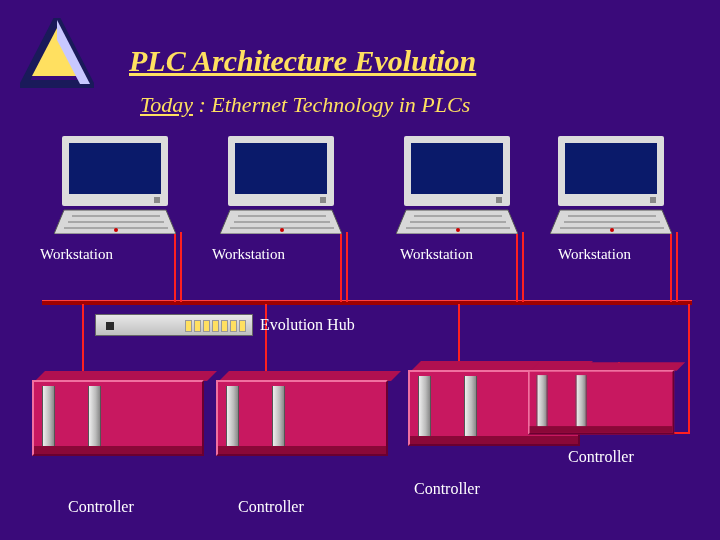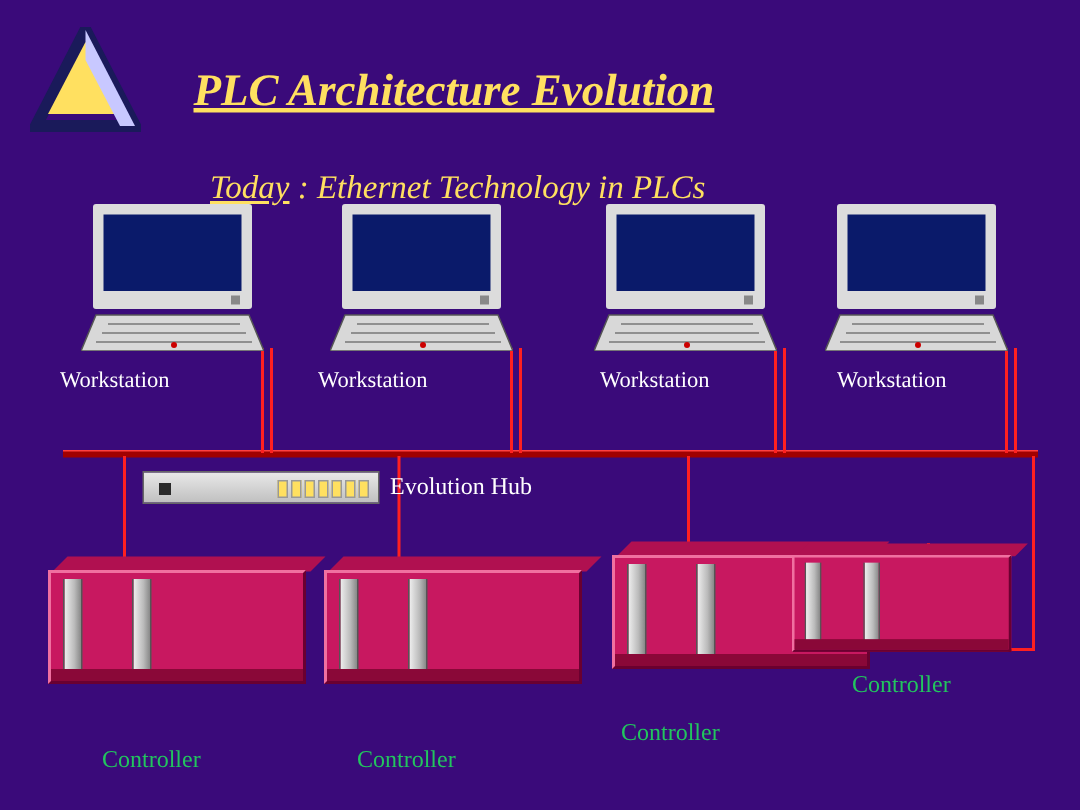--- a/index.html
+++ b/index.html
@@ -9,21 +9,21 @@
     font-family: "Times New Roman", serif;
     position: relative; overflow: hidden;
   }
   .logo { position: absolute; left: 20px; top: 18px; }
   .title {
     position: absolute; left: 108px; top: 44px;
     color: #ffe060; font-size: 30px; font-weight: bold;
     text-decoration: underline; font-style: italic; margin-left: 21px;
   }
   .subtitle {
-    position: absolute; left: 140px; top: 112px;
+    position: absolute; left: 140px; top: 92px;
     color: #ffe060; font-size: 22px; font-style: italic;
   }
   .subtitle .u { text-decoration: underline; }
 
   .monitor { position: absolute; }
   .screen {
     width: 106px; height: 70px; background: #dcdcdc;
     border-radius: 2px; position: relative;
   }
   .screen-inner {
@@ -73,21 +73,21 @@
   }
   .plc-slot {
     position: absolute; top: 4px; bottom: 4px; width: 13px;
     background: linear-gradient(90deg, #eee 0%, #bbb 60%, #888 100%);
     border-left: 1px solid #555; border-right: 1px solid #555;
   }
   .plc-stripe {
     position: absolute; left: 0; right: 0; bottom: 0; height: 8px;
     background: #8a0838;
   }
-  .ctrl-label { position: absolute; color: #22c55e; font-size: 16px; }
+  .ctrl-label { position: absolute; color: #ffffff; font-size: 16px; }
 
   .wire { position: absolute; background: #ff2020; }
   .wire-v { width: 2px; }
   .wire-h { height: 2px; }
   .bar {
     position: absolute; left: 42px; top: 300px; width: 650px; height: 5px;
     background: #a00000; border-top: 1px solid #ff4040;
   }
 </style>
 </head>

